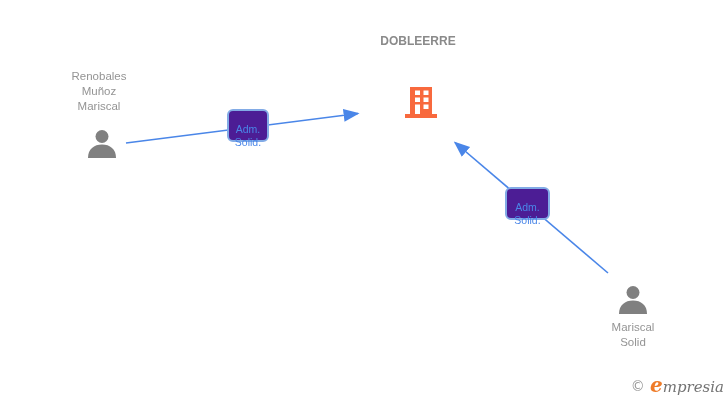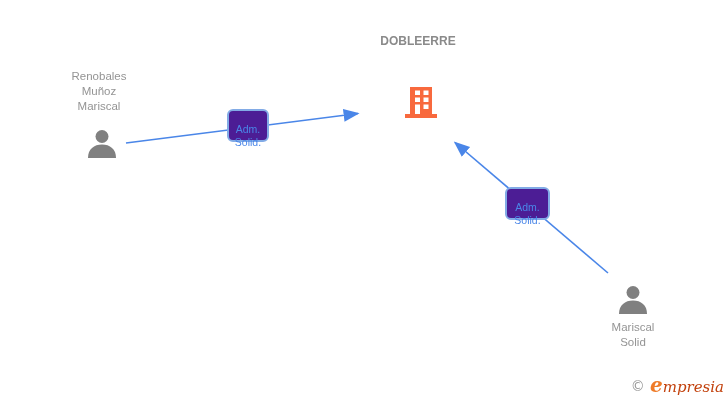--- a/index.html
+++ b/index.html
@@ -42,21 +42,21 @@
     white-space:nowrap;
   }
   .logo .copy{
     font-family:"DejaVu Sans","Liberation Sans",sans-serif;
     font-style:normal;
     color:#9a9a9a;
     font-size:14px;
     vertical-align:1px;
   }
   .logo .e{color:#ef7b28;font-size:20px;font-weight:bold;}
-  .logo .rest{color:#c2410c;font-size:15px;}
+  .logo .rest{color:#737373;font-size:15px;}
 </style>
 </head>
 <body>
 
 <div id="canvas">
 
   <svg id="edges" viewBox="0 0 728 400">
     <defs>
       <marker id="arrowhead" markerWidth="11" markerHeight="9" refX="9" refY="4.5" orient="auto">
         <path d="M0,0.5 L10,4.5 L0,8.5 z" fill="#4a86e8"></path>

